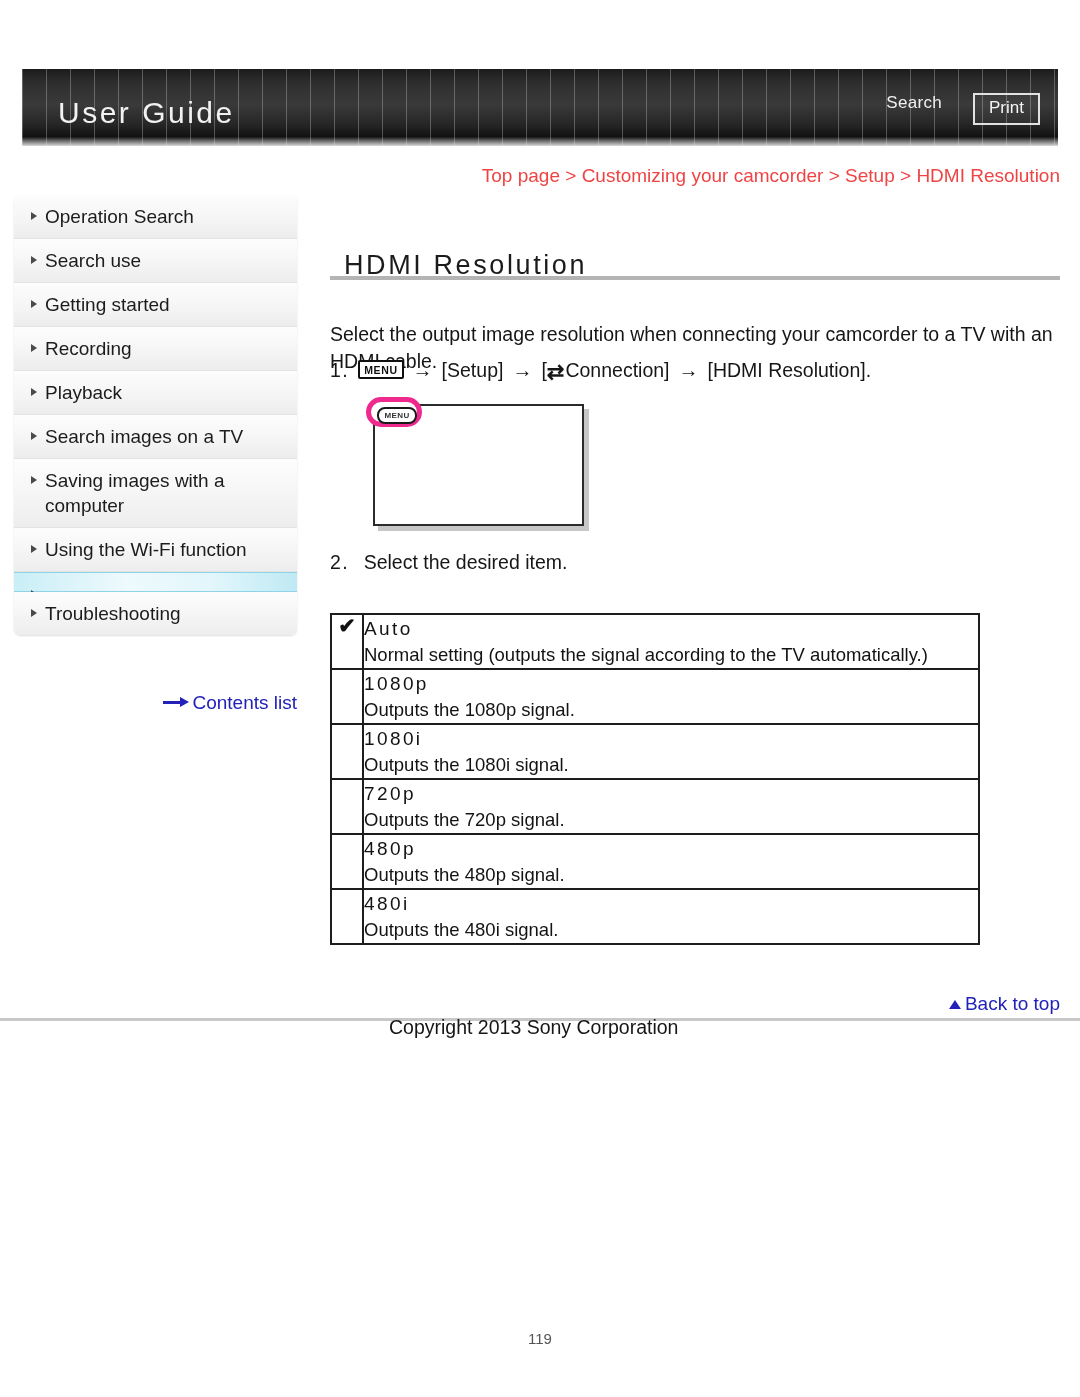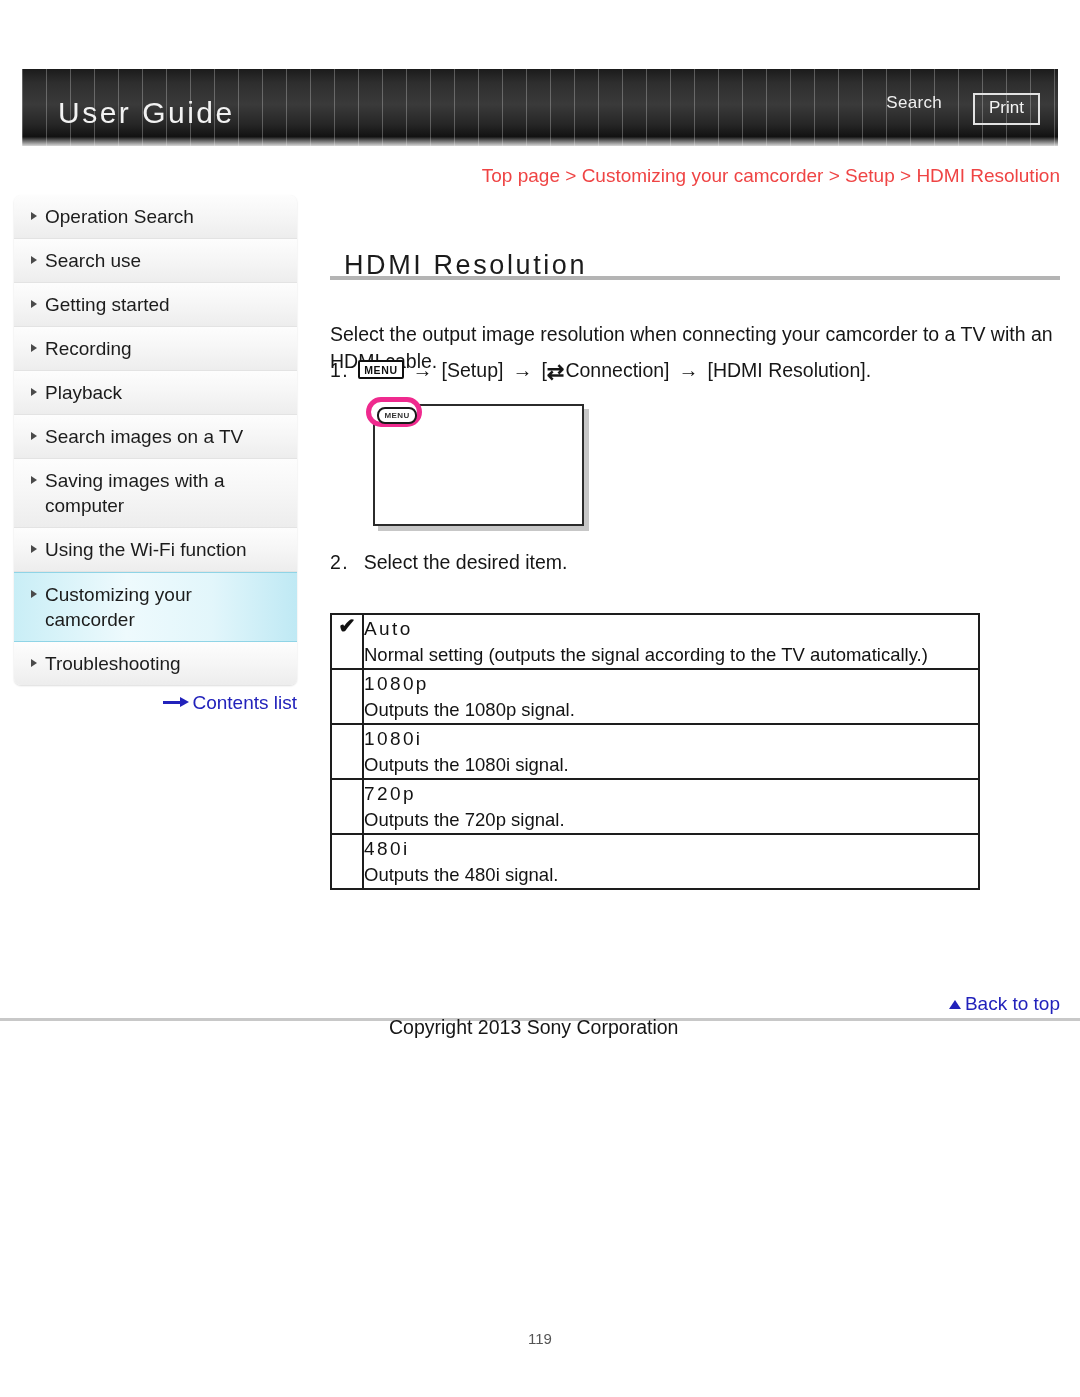--- a/index.html
+++ b/index.html
@@ -385,21 +385,20 @@
   <div class="nav-item">
     <span class="bullet"></span>
     <span>Saving images with a computer</span>
   </div>
   <div class="nav-item">
     <span class="bullet"></span>
     <span>Using the Wi-Fi function</span>
   </div>
   <div class="nav-item active">
     <span class="bullet"></span>
-    <span>Customizing your camcorder</span>
   </div>
   <div class="nav-item">
     <span class="bullet"></span>
     <span>Troubleshooting</span>
   </div>
 </nav>
 
 <div id="contents-list-link">
   <span class="arrow"></span><span>Contents list</span>
 </div>
@@ -461,20 +460,27 @@
     <tr>
       <td class="check-cell"></td>
       <td class="option-cell">
         <div class="option-name">720p</div>
         <div class="option-desc">Outputs the 720p signal.</div>
       </td>
     </tr>
     <tr>
       <td class="check-cell"></td>
       <td class="option-cell">
+        <div class="option-name">480p</div>
+        <div class="option-desc">Outputs the 480p signal.</div>
+      </td>
+    </tr>
+    <tr>
+      <td class="check-cell"></td>
+      <td class="option-cell">
         <div class="option-name">480i</div>
         <div class="option-desc">Outputs the 480i signal.</div>
       </td>
     </tr>
   </tbody>
 </table>
 
 <div id="back-to-top">
   <span class="up-triangle"></span><span>Back to top</span>
 </div>

